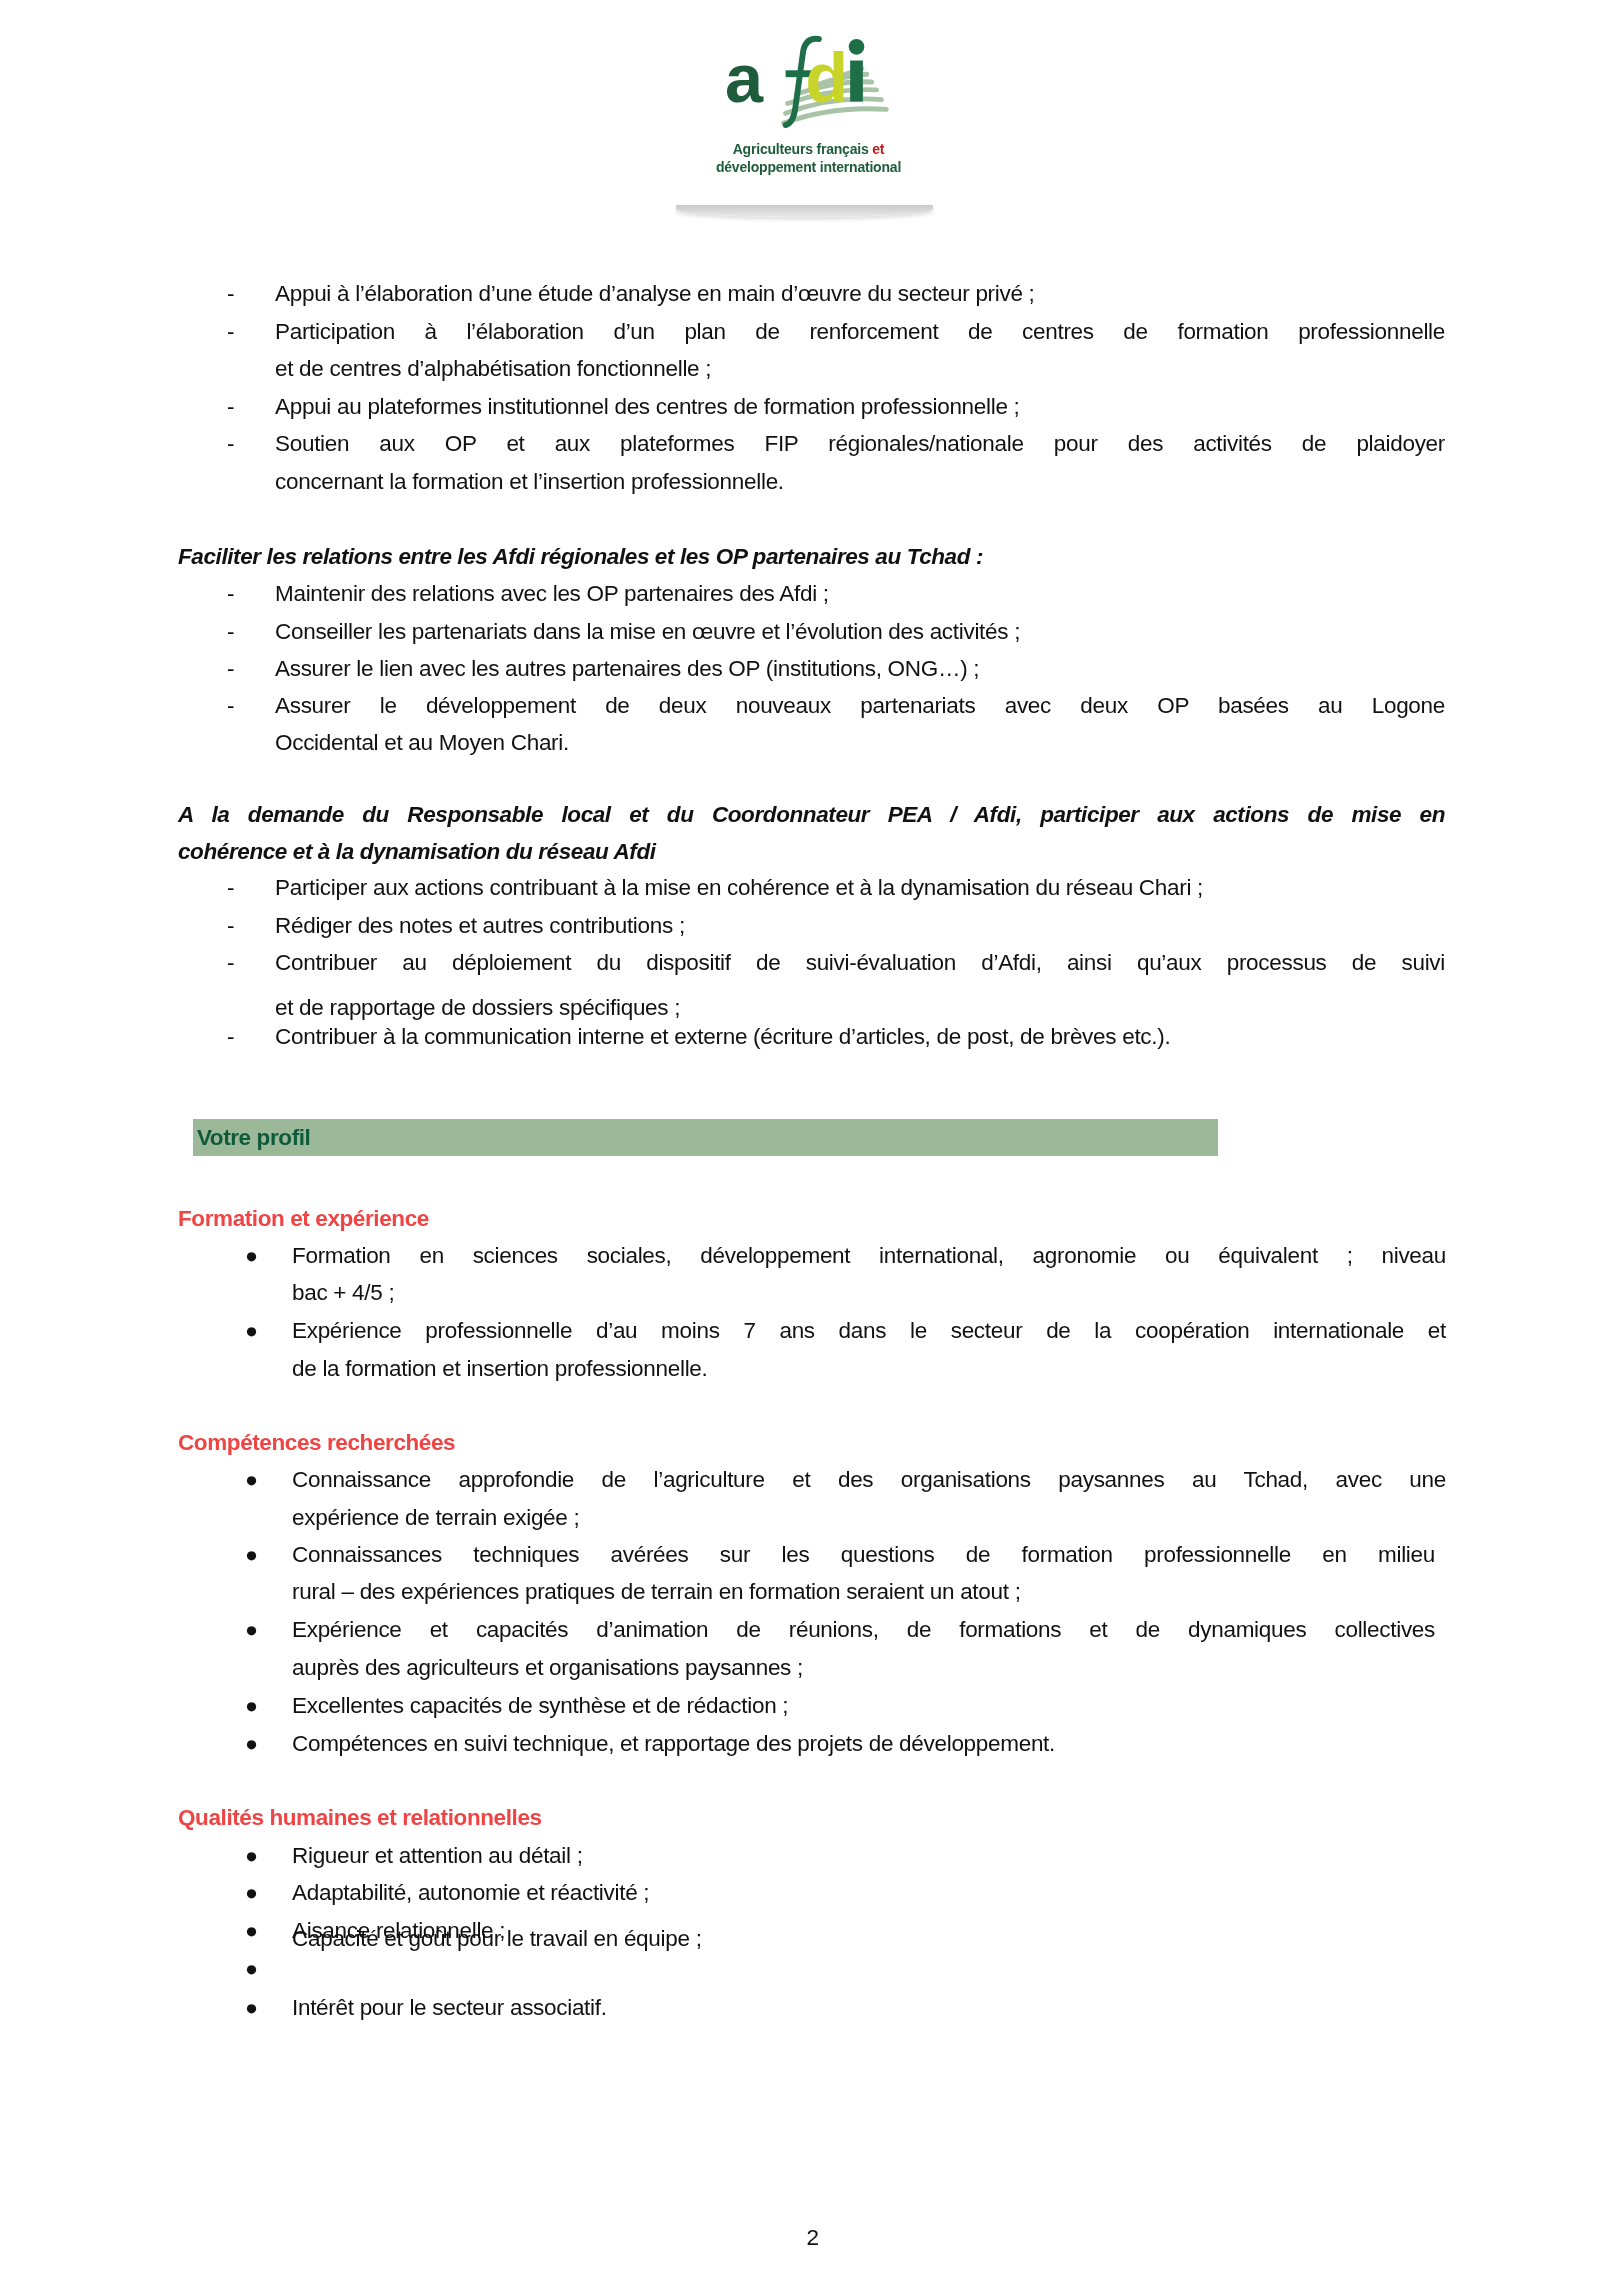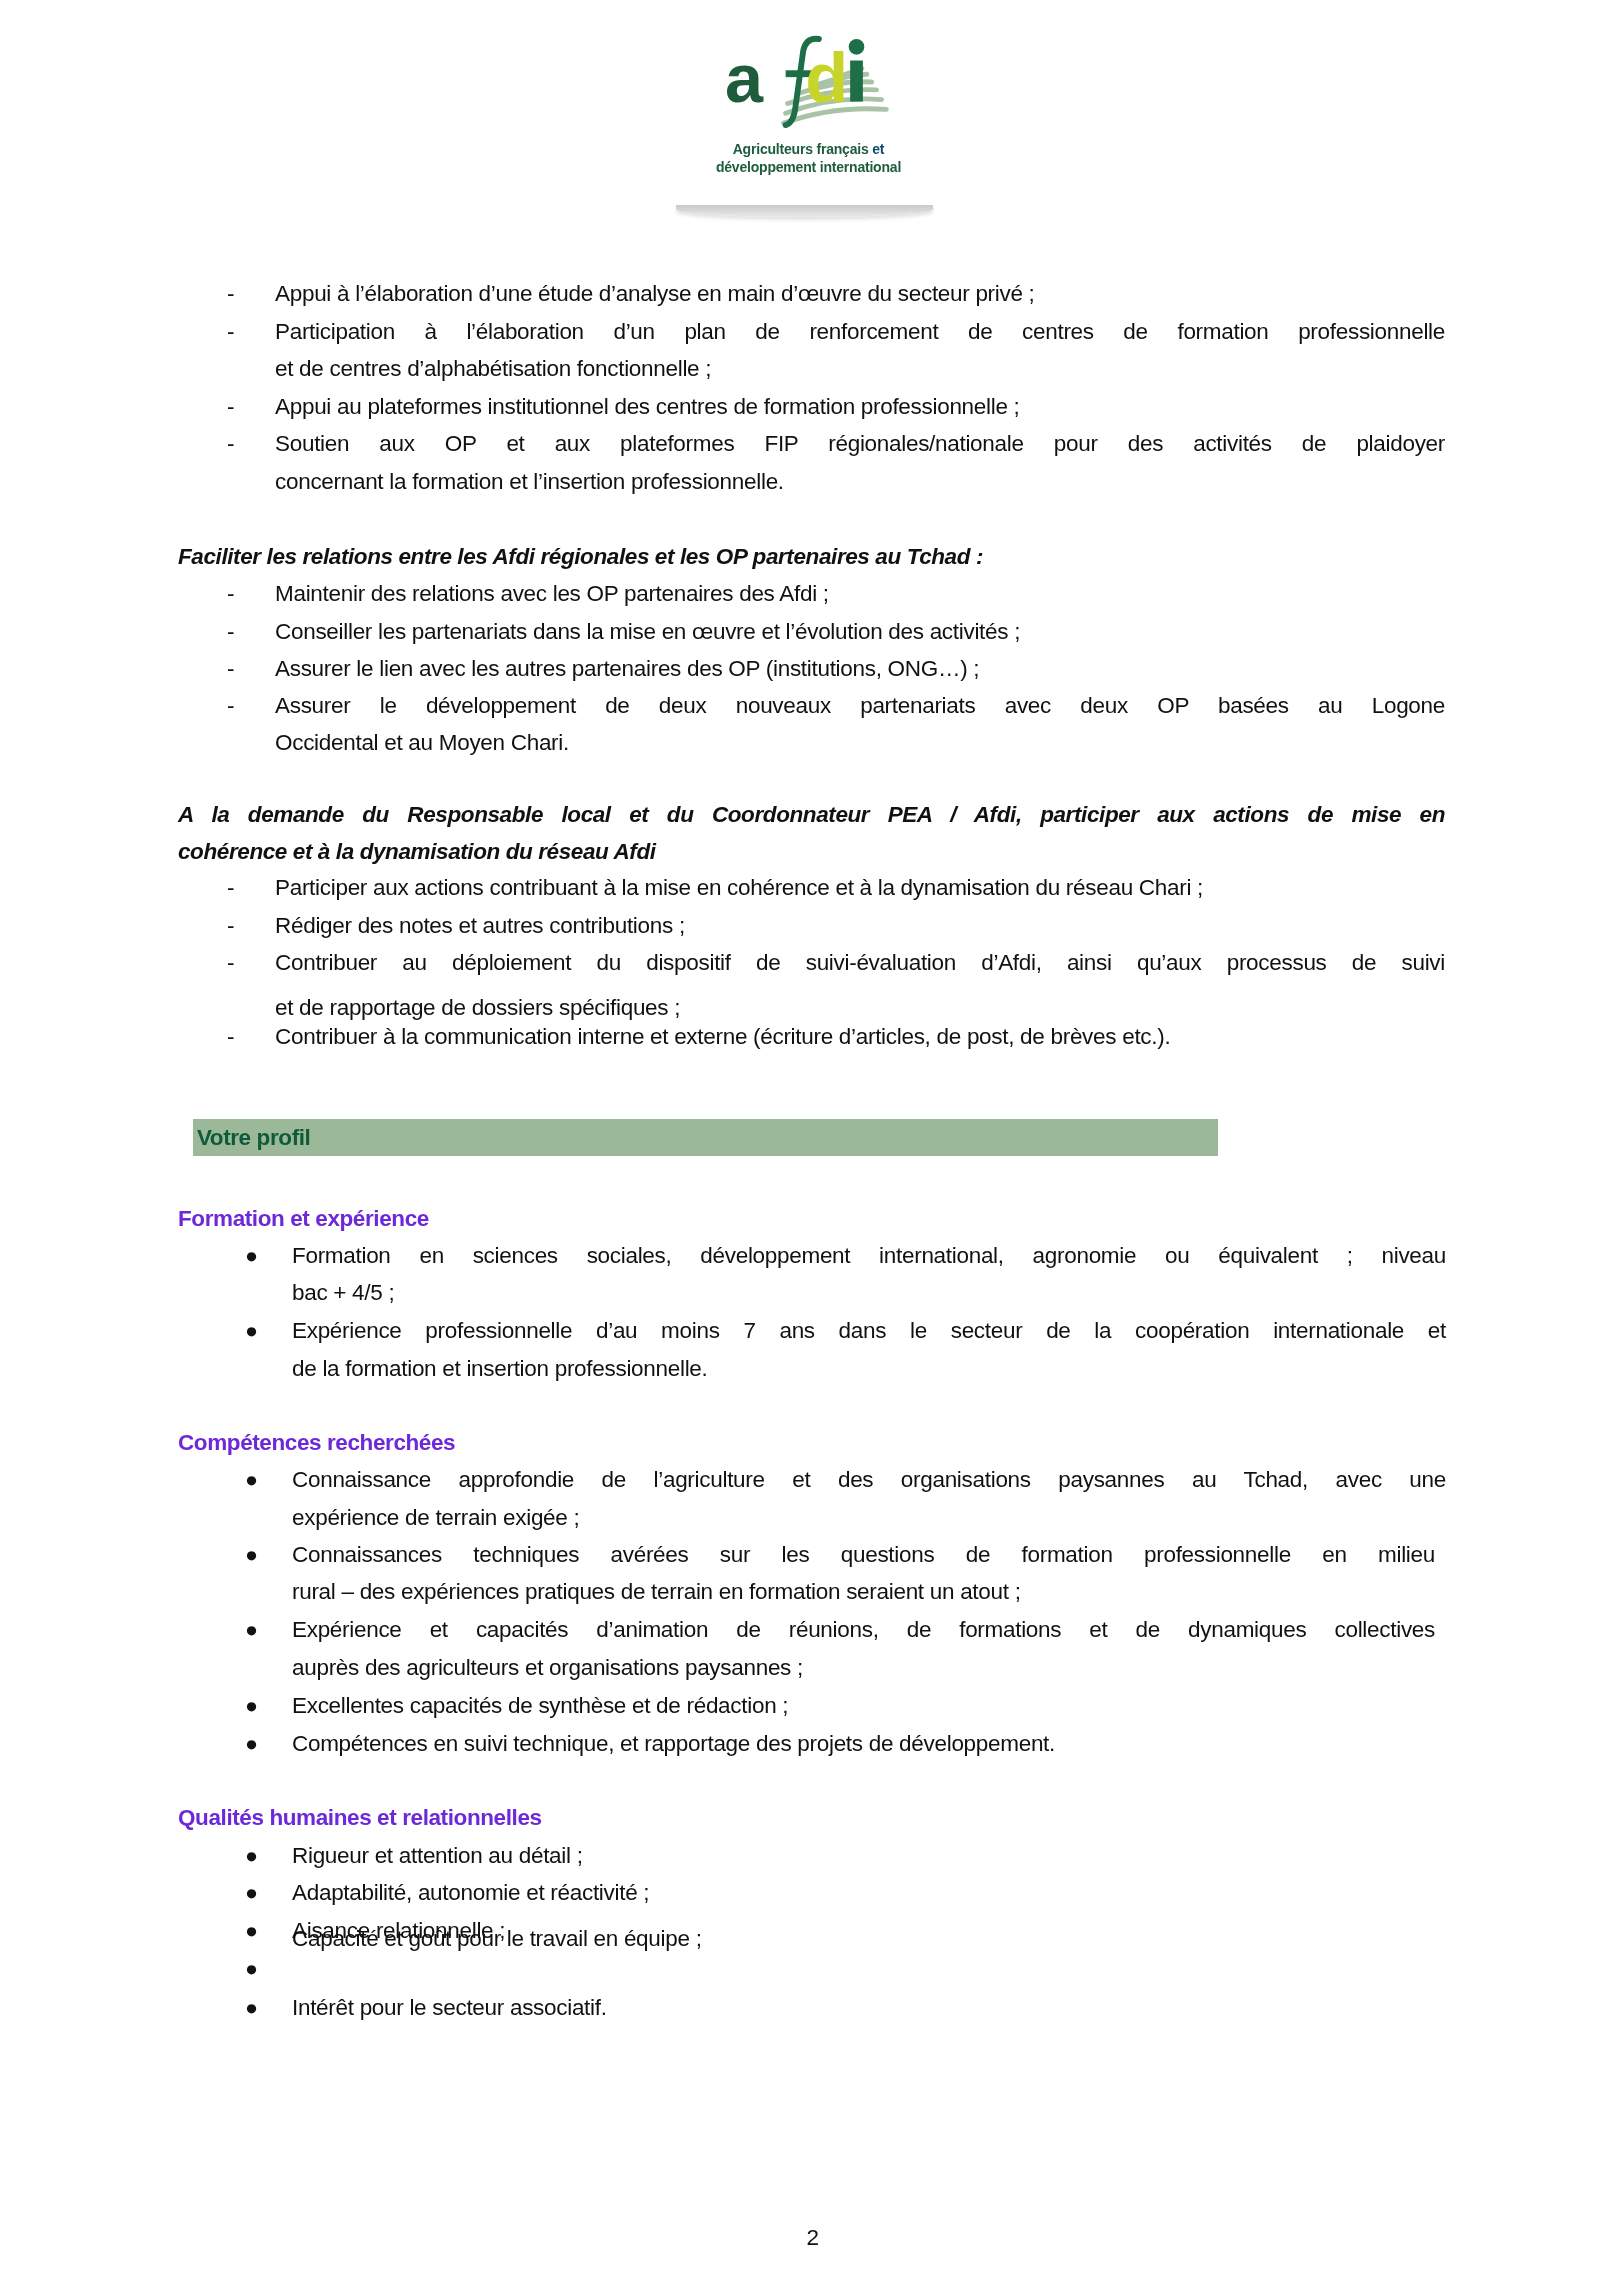--- a/index.html
+++ b/index.html
@@ -5,33 +5,33 @@
   html, body { margin: 0; padding: 0; background: #ffffff; }
   body { width: 1621px; height: 2293px; position: relative; overflow: hidden;
          font-family: "Liberation Sans", "DejaVu Sans", sans-serif; color: #111111; }
   .page { position: absolute; left: 0; top: 0; width: 1621px; height: 2293px; background: #fff; }
 
   
   .logo { position: absolute; left: 676px; top: 29px; width: 265px; height: 196px; }
   .logo svg { position: absolute; left: 49px; top: 0; }
   .tagline { position: absolute; left: 0; top: 112px; width: 265px; text-align: center;
              font-size: 14px; font-weight: bold; color: #1e5c3c; line-height: 17.6px; letter-spacing: -0.2px; }
-  .tagline .et { color: #0c4a6e; }
+  .tagline .et { color: #b91c1c; }
   .logo-shadow { position: absolute; left: 0; top: 176px; width: 257px; height: 11.8px;
                  background: linear-gradient(#c9c9c9, #e9e9e9); border-radius: 0 0 50% 50% / 0 0 7.8px 7.8px;
                  box-shadow: 0 2.9px 3.9px rgba(0,0,0,0.12); }
 
   
   .line { position: absolute; font-size: 22.5px; line-height: 29px; white-space: nowrap; letter-spacing: -0.3px; }
   .just { text-align: justify; text-align-last: justify; white-space: normal; }
   .marker { position: absolute; font-size: 22.5px; line-height: 29px; }
   .dash-marker { left: 227px; }
   .bullet-marker { left: 245px; font-size: 21.6px; }
   .heading-it { position: absolute; left: 178px; font-size: 22.5px; line-height: 29px; font-weight: bold; font-style: italic; letter-spacing: -0.4px; white-space: nowrap; }
-  .heading-green { position: absolute; left: 178px; font-size: 22.5px; line-height: 29px; font-weight: bold; color: #6d28d9; letter-spacing: -0.4px; }
+  .heading-green { position: absolute; left: 178px; font-size: 22.5px; line-height: 29px; font-weight: bold; color: #ef4444; letter-spacing: -0.4px; }
 
   .banner { position: absolute; left: 193px; top: 1119px; width: 1025px; height: 37px; background: #9bb898; }
   .banner-text { position: absolute; left: 3.9px; top: 3.9px; font-size: 22.5px; font-weight: bold; color: #0f5a3a; line-height: 29px; letter-spacing: -0.4px; }
 
   .page-number { position: absolute; left: 801px; top: 2223px; font-size: 22.5px; line-height: 29px; width: 23.5px; text-align: center; }
 </style>
 </head>
 <body>
 
 <div class="page">

